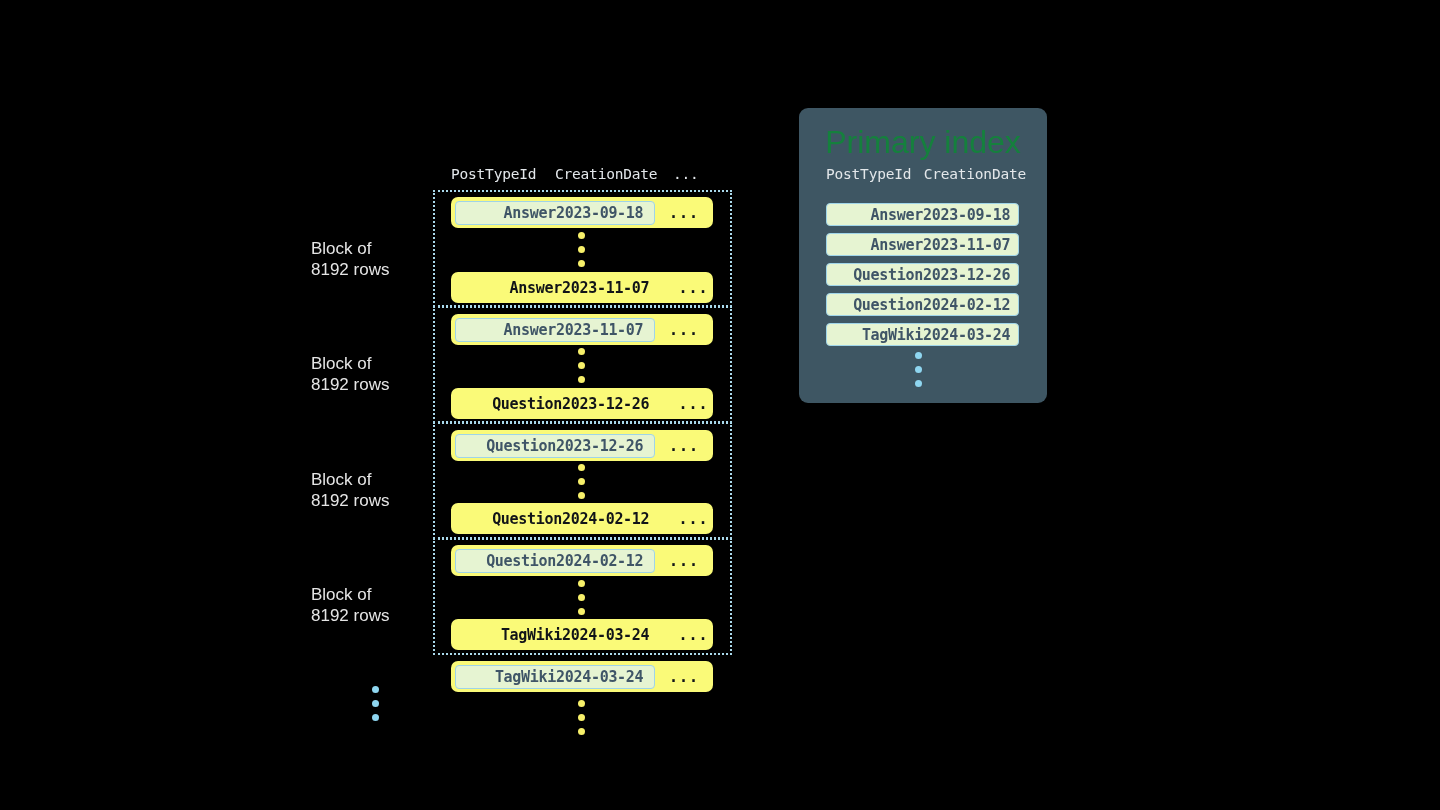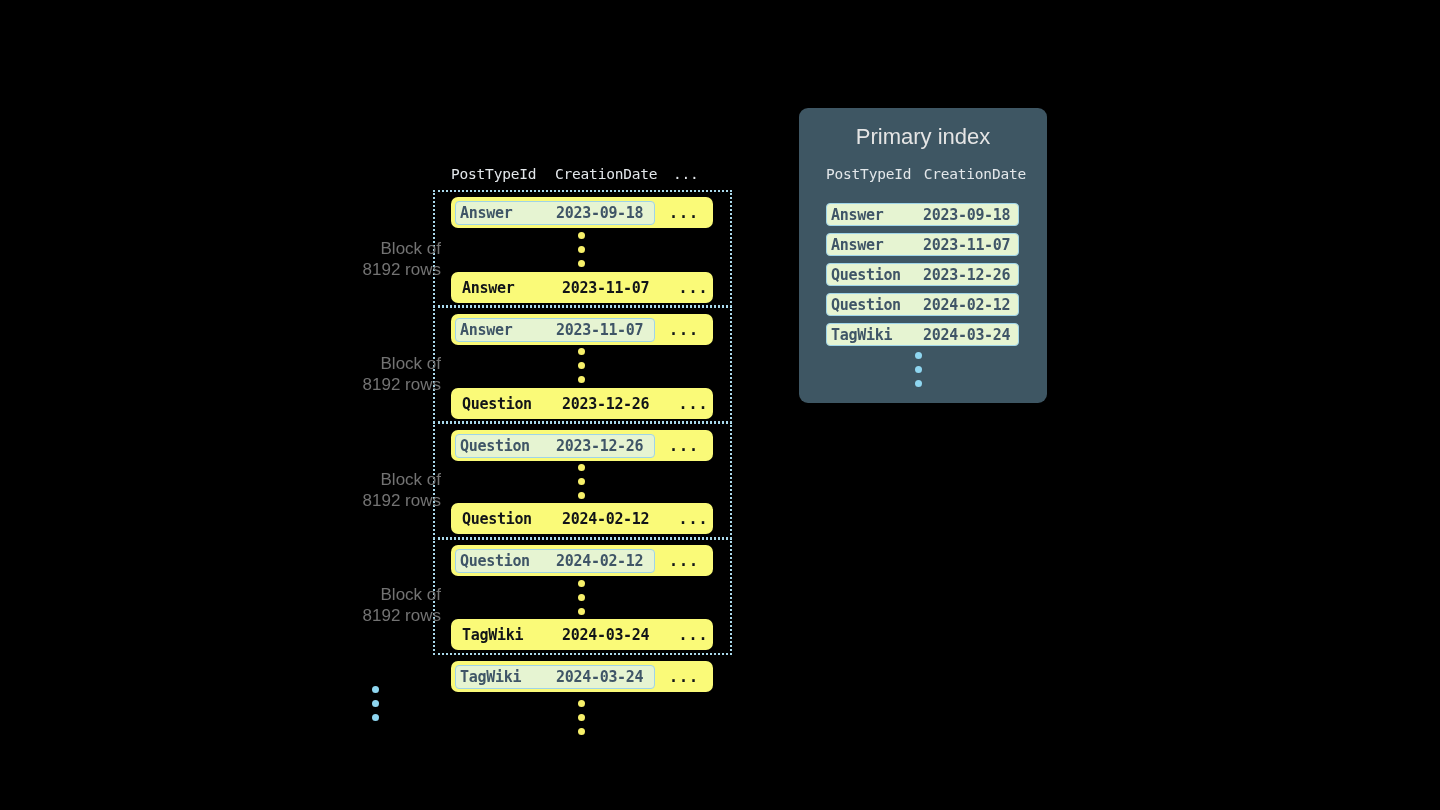--- a/index.html
+++ b/index.html
@@ -37,21 +37,21 @@
   .idx-header .c-type { width:98px; }
   .idx-header .c-date { flex:1; }
 
   
   .block {
     position:absolute; left:433px; width:299px;
     border:2px dotted #a9d8ea;
   }
   .block-label {
     position:absolute; width:130px;
-    text-align:right; color:#737373;
+    text-align:left; color:#e5e5e5;
     font-size:17px; line-height:21px;
   }
 
   
   .row {
     position:absolute; left:451px; width:262px; height:31px;
     background:#fafa78; border-radius:7px;
     display:flex; align-items:center;
     font-family:"DejaVu Sans Mono", monospace;
     font-size:15px; letter-spacing:-.3px;
@@ -59,21 +59,21 @@
   .row .plain {
     display:flex; align-items:center; height:100%;
     padding-left:7px; color:#111418; font-weight:bold;
   }
   .row .hl {
     display:flex; align-items:center; height:24px;
     margin-left:4px;
     background:#e6f4d2; border:1.5px solid #9fd4e8; border-radius:4px;
     color:#3f5567; font-weight:bold;
   }
-  .cell-type { width:104px; padding-left:4px; }
+  .cell-type { width:104px; padding-left:4px;text-align:right; }
   .cell-date { width:112px; }
   .row .ell {
     flex:1; text-align:center; color:#111418; font-weight:bold;
     letter-spacing:1px;
   }
   .row .hl .cell-type { width:100px; }
   .row .hl .cell-date { width:98px; }
 
   
   .vdots { position:absolute; display:flex; flex-direction:column;
@@ -83,21 +83,21 @@
   .vdots.blue i { background:#8fd6f0; }
 
   
   .idx-panel {
     position:absolute; left:799px; top:108px;
     width:248px; height:295px;
     background:#3e5663; border-radius:9px;
   }
   .idx-title {
     position:absolute; left:799px; top:124px; width:248px;
-    text-align:center; color:#e5e5e5; font-size:22px;
+    text-align:center; color:#15803d; font-size:32px;
   }
   .idx-row {
     position:absolute; left:826px; width:193px; height:23px;
     background:#e6f4d2; border:1.5px solid #9fd4e8; border-radius:4px;
     display:flex; align-items:center;
     font-family:"DejaVu Sans Mono", monospace;
     font-size:15px; letter-spacing:-.3px;
     color:#3f5567; font-weight:bold;
   }
   .idx-row .cell-type { width:96px; padding-left:4px; }

